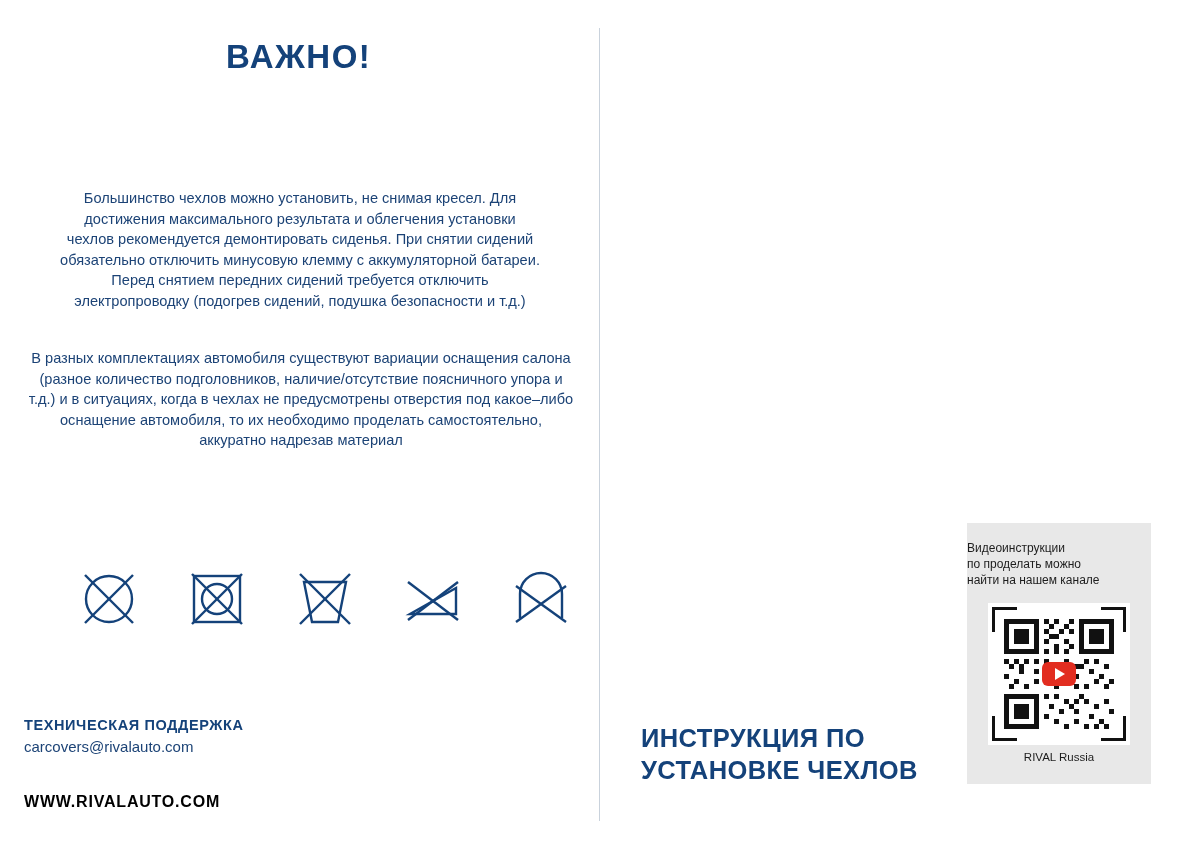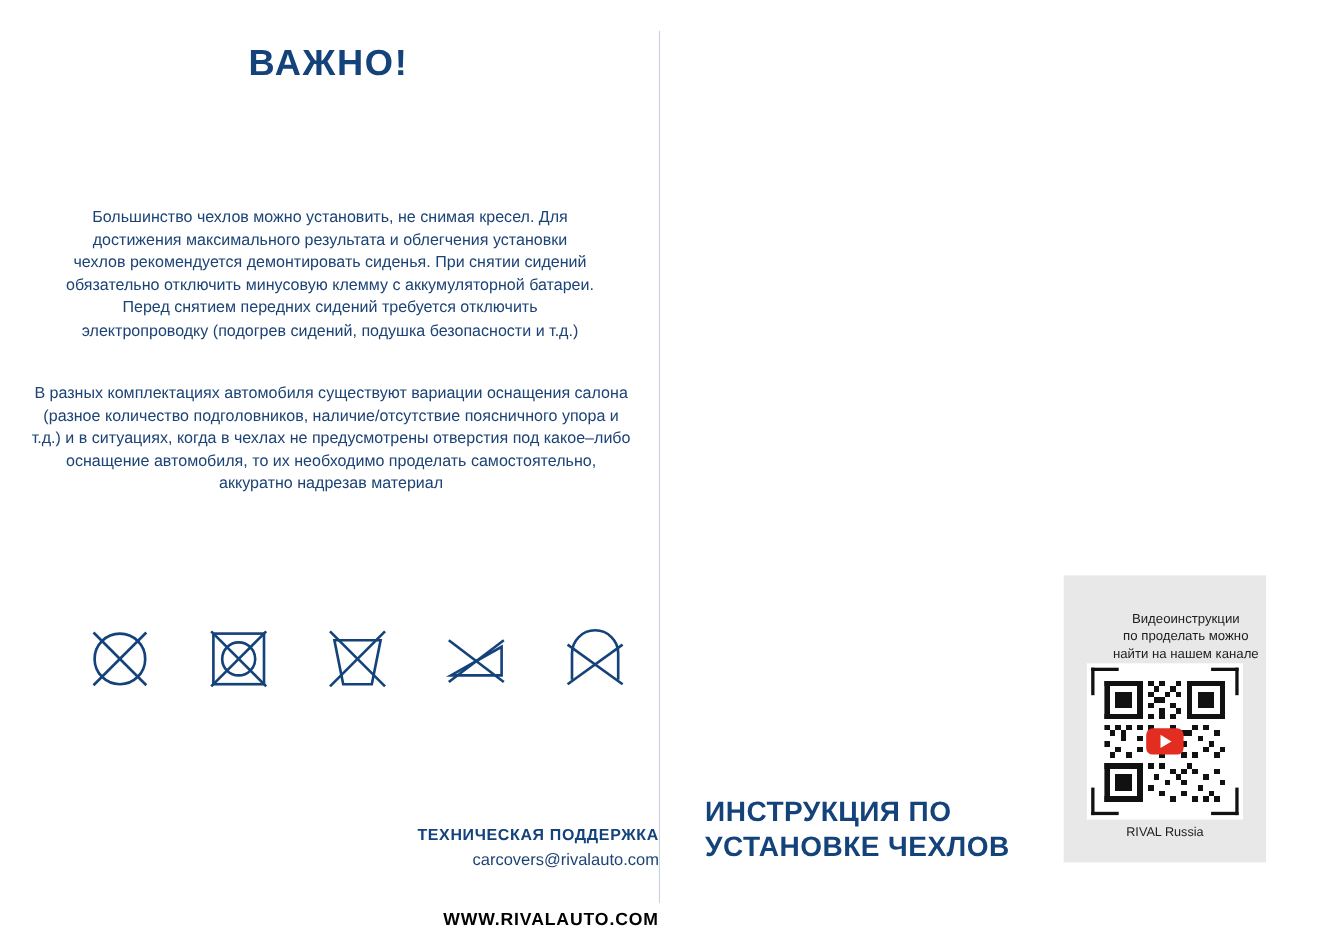--- a/index.html
+++ b/index.html
@@ -79,23 +79,24 @@
     position: absolute;
     width: 62px;
     height: 62px;
   }
   .sym svg { display: block; }
 
   
   .support {
     position: absolute;
     left: 0;
-    top: 752px;
+    top: 717px;
     width: 599px;
-    text-align: right;
+    text-align: left;
+    padding-left: 24px;
   }
   .support-title {
     font-size: 14.5px;
     font-weight: bold;
     letter-spacing: 0.6px;
     color: #14427a;
   }
   .support-email {
     margin-top: 5px;
     font-size: 15px;
@@ -250,25 +251,24 @@
     top: 523px;
     width: 184px;
     height: 261px;
     background: #e8e8e8;
   }
   .video-text {
     position: absolute;
     left: 0;
     top: 17px;
     width: 222px;
-    text-align: center;
+    text-align: left;
     font-size: 12px;
     line-height: 16px;
     color: #1d1d1d;
-    margin-top: 14px;
   }
   .qr-card {
     position: absolute;
     left: 21px;
     top: 80px;
     width: 142px;
     height: 142px;
     background: #ffffff;
   }
   .corner {

